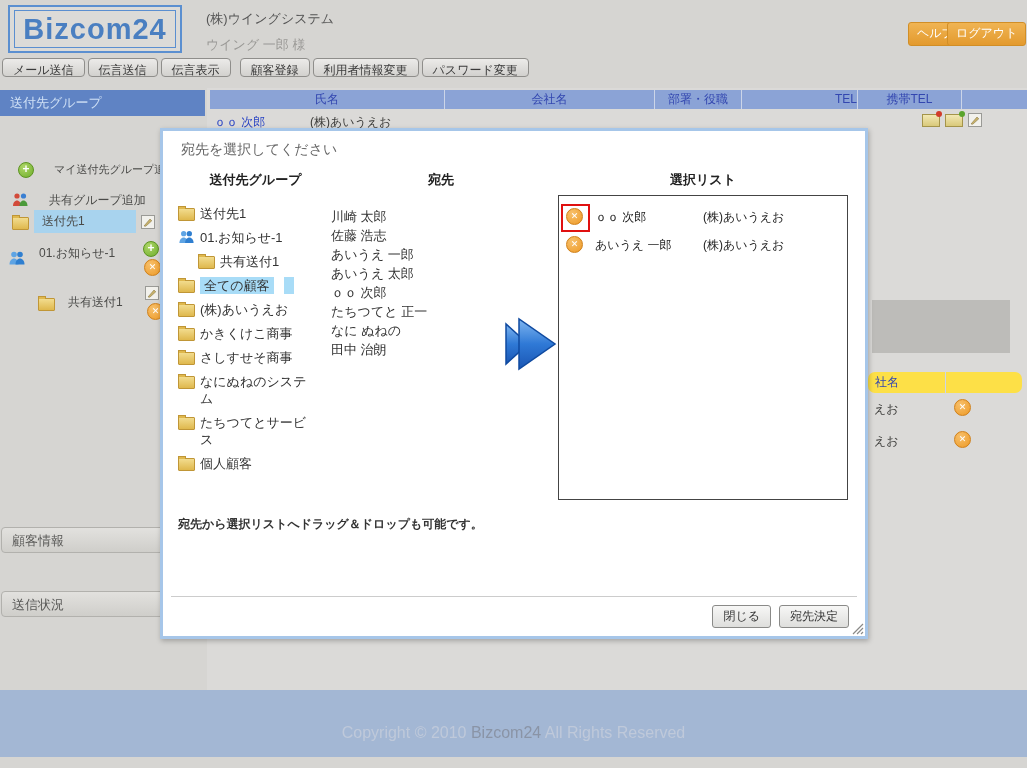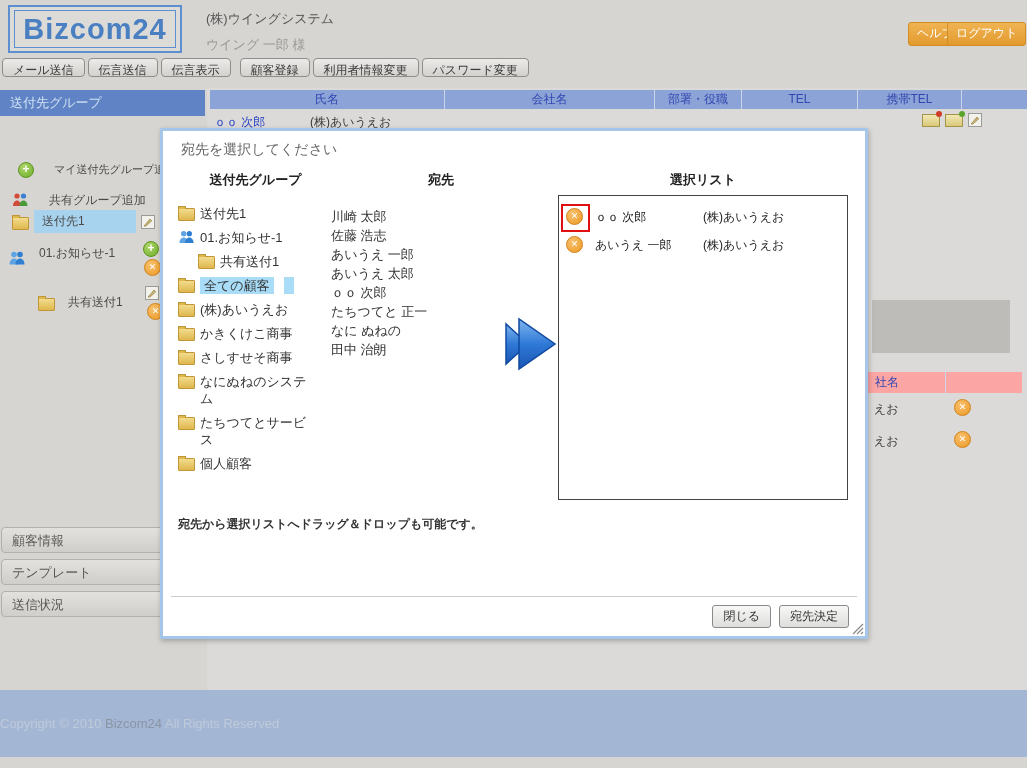--- a/index.html
+++ b/index.html
@@ -35,21 +35,21 @@
   .table-header{position:absolute;left:210px;top:90px;width:817px;height:19px;display:flex;background:#8ba3d6;}
   .th{font-size:12px;color:#3347b0;text-align:center;line-height:19px;border-right:1px solid #ccd5e8;box-sizing:border-box;overflow:hidden;white-space:nowrap;}
   .th:last-child{border-right:none;}
   .table-row{position:absolute;left:210px;top:109px;width:817px;height:26px;}
   .cell-name{position:absolute;left:4px;top:5px;font-size:12px;color:#2b45c4;cursor:pointer;}
   .cell-company{position:absolute;left:100px;top:5px;font-size:12px;color:#3a3a38;}
   .row-icons{position:absolute;left:712px;top:4px;display:flex;gap:5px;align-items:center;}
 
   
   .bg-box{position:absolute;left:872px;top:300px;width:138px;height:53px;background:#bdbcb9;z-index:1;}
-  .bg-header{position:absolute;left:868px;top:372px;width:154px;height:21px;background:#fca5a5;z-index:1;}
+  .bg-header{position:absolute;left:868px;top:372px;width:154px;height:21px;background:#fde047;z-index:1;border-radius:7px;}
   .bg-header-label{position:absolute;left:7px;top:0;font-size:12px;color:#3347b0;line-height:21px;}
   .bg-header-sep{position:absolute;left:77px;top:0;height:21px;border-left:1px solid #ccd5e8;}
   .bg-row{position:absolute;left:868px;z-index:1;width:159px;height:28px;}
   .bg-row-text{position:absolute;left:6px;top:5px;font-size:12px;color:#3a3a38;}
   .bg-row .ic-x{position:absolute;left:86px;top:3px;}
 
   
   .dialog{position:absolute;left:160px;top:128px;width:702px;height:505px;background:#fff;border:3px solid #a6c6e9;box-shadow:1px 2px 5px rgba(0,0,0,.25);z-index:10;}
   .dlg-title{position:absolute;left:18px;top:10px;font-size:14px;color:#666;}
   .dlg-col-head{position:absolute;top:40px;font-size:13px;font-weight:bold;color:#222;text-align:center;}
@@ -72,21 +72,21 @@
   .sel-company{position:absolute;left:144px;top:5px;font-size:12px;color:#222;}
   .red-box{position:absolute;left:2px;top:0;width:25px;height:24px;border:2px solid #e01010;}
   .dlg-note{position:absolute;left:15px;top:385px;font-size:12px;color:#333;font-weight:bold;}
   .dlg-divider{position:absolute;left:8px;right:8px;top:465px;border-top:1px solid #ccc;}
   .dlg-buttons{position:absolute;right:16px;top:474px;display:flex;gap:8px;}
   .dlg-btn{background:linear-gradient(#f7f7f6,#dededc);border:1px solid #8a8a88;border-radius:3px;font-size:12px;color:#333;padding:2px 10px;cursor:pointer;white-space:nowrap;}
   .resize-handle{position:absolute;right:1px;bottom:1px;width:13px;height:13px;cursor:nwse-resize;}
 
   
   .footer-band{position:absolute;left:0;top:690px;width:1027px;height:67px;background:#a3b7d4;}
-  .copyright{position:absolute;left:0;top:26px;width:100%;font-size:13px;color:#bfc9da;}
+  .copyright{position:absolute;left:0;top:34px;width:100%;text-align:center;font-size:16px;color:#bfc9da;}
   .copyright .brand{color:#8a94a6;}
 
   
   .ic-folder{display:inline-block;width:15px;height:11px;background:linear-gradient(#f2dc8e,#dfb84d);border:1px solid #c09636;border-radius:1px;position:relative;flex:0 0 auto;margin-top:3px;}
   .ic-folder::before{content:"";position:absolute;top:-3px;left:-1px;width:6px;height:2px;background:#dfb84d;border:1px solid #c09636;border-bottom:none;}
   .ic-x{display:inline-block;width:15px;height:15px;border-radius:50%;background:radial-gradient(circle at 35% 30%,#f7c06c,#ee9a26);border:1px solid #d08018;color:#fff;font-size:9px;font-weight:bold;line-height:15px;text-align:center;flex:0 0 auto;}
   .ic-x::before{content:"\2715";}
   .ic-plus{display:inline-block;width:14px;height:14px;border-radius:50%;background:radial-gradient(circle at 35% 30%,#aed668,#6fae2b);border:1px solid #5c9420;color:#fff;font-size:12px;font-weight:bold;line-height:13px;text-align:center;flex:0 0 auto;}
   .ic-plus::before{content:"+";}
   .ic-mail{display:inline-block;width:16px;height:11px;background:linear-gradient(#f2e8b4,#d9c97a);border:1px solid #a4944a;position:relative;}
@@ -171,29 +171,28 @@
     </div>
     <span style="position:absolute;left:145px;top:198px;">
       <svg width="14" height="14" viewBox="0 0 14 14">
           <rect x="0.5" y="0.5" width="13" height="13" fill="#f2f1ec" stroke="#9a9a96"></rect>
           <path d="M3 11 L9 4 L10.8 5.8 L4.8 11.2 Z" fill="#c9b26a" stroke="#8a7a4a" stroke-width="0.6"></path>
         </svg>
     </span>
     <span class="ic-x" style="position:absolute;left:147px;top:215px;"></span>
 
     <div class="accordion" style="top:439px;">顧客情報</div>
-    <div class="accordion" style="top:471px;">テンプレート</div>
     <div class="accordion" style="top:503px;">送信状況</div>
   </div>
 
   <div class="table-header">
     <div class="th" style="width:235px;">氏名</div>
     <div class="th" style="width:210px;">会社名</div>
     <div class="th" style="width:87px;">部署・役職</div>
-    <div class="th" style="width:116px;">TEL</div>
+    <div class="th" style="width:116px;text-align:right;">TEL</div>
     <div class="th" style="width:104px;">携帯TEL</div>
     <div class="th" style="width:65px;"></div>
   </div>
   <div class="table-row">
     <span class="cell-name">ｏｏ 次郎</span>
     <span class="cell-company">(株)あいうえお</span>
     <span class="row-icons">
       <span class="ic-mail">
           <span class="dot dot-red"></span>
         </span>

